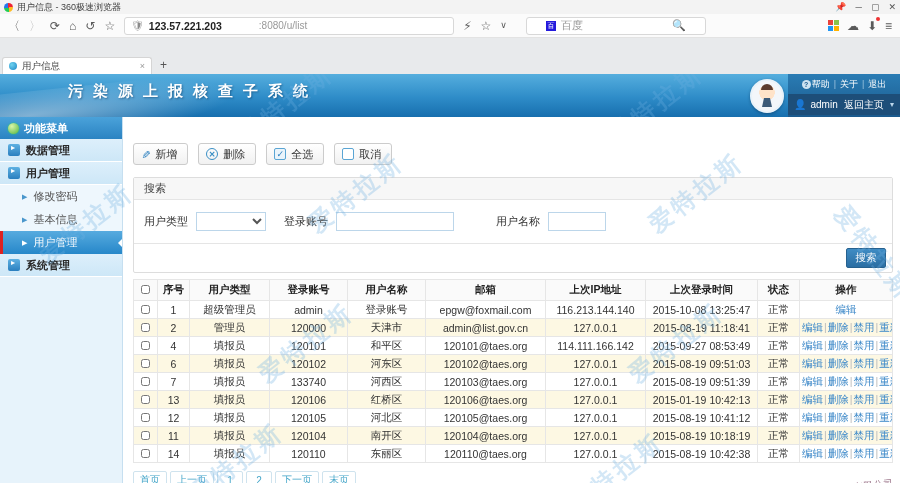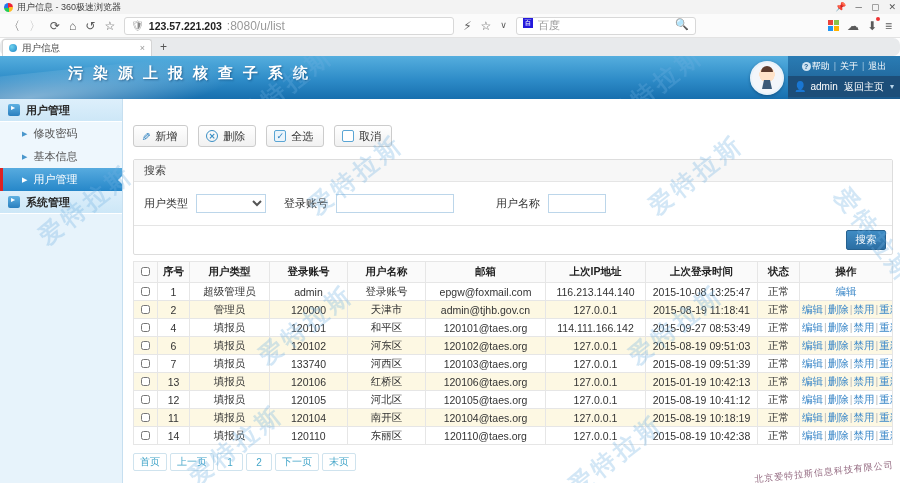--- a/index.html
+++ b/index.html
@@ -10,31 +10,31 @@
   .titlebar { height:14px; background:#f3f3f3; display:flex; align-items:center; padding:0 4px; font-size:9px; color:#444; }
   .titlebar .favicon { width:9px; height:9px; border-radius:50%;
     background:conic-gradient(#e23 0 25%,#fb2 25% 50%,#2c5 50% 75%,#27e 75% 100%); margin-right:4px; }
   .titlebar .win-controls { margin-left:auto; display:flex; gap:9px; color:#555; font-size:9px; align-items:center; }
   .navbar { height:24px; background:#fbfbfb; border-bottom:1px solid #e3e3e3; display:flex; align-items:center; padding:0 8px; gap:9px; }
   .nav-ico { color:#5a5a5a; font-size:12px; line-height:1; cursor:pointer; }
   .urlbar { flex:0 0 330px; height:18px; background:#fff; border:1px solid #d8d8d8; border-radius:3px;
     display:flex; align-items:center; padding:0 6px; gap:5px; }
   .urlbar .shield { color:#8a8a8a; font-size:10px; }
   .url-host { font-weight:bold; color:#222; font-size:10.5px; }
-  .url-path { color:#999; font-size:12px; }
+  .url-path { color:#999; font-size:10px;margin-left:32px; }
   .url-right { display:flex; align-items:center; gap:8px; margin-left:auto; }
   .baidu-box { width:180px; height:18px; border:1px solid #d8d8d8; border-radius:3px; background:#fff;
-    display:flex; align-items:flex-start; gap:5px; padding:0 6px; color:#999; }
+    display:flex; align-items:center; gap:5px; padding:0 19px; color:#999;margin-left:10px; }
   .baidu-logo { width:10px; height:10px; background:#2319dc; color:#fff; font-size:7px; line-height:10px; text-align:center; }
   .grid-ico { width:11px; height:11px; display:grid; grid-template-columns:1fr 1fr; gap:1px; }
   .grid-ico i { display:block; } .grid-ico i:nth-child(1){background:#e9433c;} .grid-ico i:nth-child(2){background:#8bc34a;}
   .grid-ico i:nth-child(3){background:#2196f3;} .grid-ico i:nth-child(4){background:#ffb300;}
   .dl-ico { position:relative; color:#5a5a5a; font-size:12px; }
   .dl-ico b { position:absolute; top:-2px; right:-3px; width:4px; height:4px; background:#e33; border-radius:50%; }
-  .tabbar { height:18px; background:#e8eaec; display:flex; align-items:flex-end; padding-left:2px;border-radius:7px; }
+  .tabbar { height:36px; background:#e8eaec; display:flex; align-items:flex-end; padding-left:2px; }
   .tab { width:150px; height:17px; background:#fff; border:1px solid #d5d5d5; border-bottom:none; border-radius:3px 3px 0 0;
     display:flex; align-items:center; padding:0 6px; gap:5px; font-size:9.5px; color:#444; }
   .tab .tab-fav { width:8px; height:8px; border-radius:50%; background:radial-gradient(circle at 35% 35%,#6fd3ef,#1c84c6); }
   .tab .tab-close { margin-left:auto; color:#999; font-size:9px; }
   .newtab { margin-left:8px; color:#555; font-size:12px; padding-bottom:2px; }
 
   
   .app-header { position:relative; height:43px; background:linear-gradient(180deg,#55aede 0%,#2e8cc8 55%,#176fae 100%); overflow:hidden; }
   .app-header::before { content:""; position:absolute; left:-30px; top:8px; width:300px; height:60px;
     background:radial-gradient(ellipse at 20% 40%, rgba(255,255,255,.45), rgba(255,255,255,0) 60%); transform:rotate(-6deg); }
@@ -196,21 +196,29 @@
   <span class="wm" style="left:30px;top:90px;z-index:60;">爱特拉斯</span>
   <span class="wm" style="left:300px;top:60px;">爱特拉斯</span>
   <span class="wm" style="left:640px;top:60px;">爱特拉斯</span>
   <span class="wm" style="left:250px;top:210px;">爱特拉斯</span>
   <span class="wm" style="left:620px;top:210px;">爱特拉斯</span>
   <span class="wm" style="left:180px;top:330px;">爱特拉斯</span>
   <span class="wm" style="left:560px;top:340px;">爱特拉斯</span>
   <span class="wm v" style="right:-30px;top:120px;">爱特拉斯</span>
 
   <div class="sidebar">
+    <div class="sb-head">
+      <span class="sb-orb"></span>
+      <span>功能菜单</span>
+    </div>
     <div id="sidebar-items">
+        <div class="sb-item section">
+          <span class="sb-sq"></span>
+          <span>数据管理</span>
+        </div>
         <div class="sb-item section">
           <span class="sb-sq"></span>
           <span>用户管理</span>
         </div>
         <div class="sb-item sub">
           <span class="tri">▶</span>
           <span>修改密码</span>
         </div>
         <div class="sb-item sub">
           <span class="tri">▶</span>
@@ -301,21 +309,21 @@
             <td>2015-10-08 13:25:47</td>
             <td>正常</td>
             <td class="ops"><span class="oplink">编辑</span></td>
           </tr>
           <tr class="stripe">
             <td><input type="checkbox" style=""></td>
             <td>2</td>
             <td>管理员</td>
             <td>120000</td>
             <td>天津市</td>
-            <td>admin@tjhb.gov.cn</td>
+            <td>admin@list.gov.cn</td>
             <td>127.0.0.1</td>
             <td>2015-08-19 11:18:41</td>
             <td>正常</td>
             <td class="ops"><span class="oplink">编辑</span><span class="osep">|</span><span class="oplink">删除</span><span class="osep">|</span><span class="oplink">禁用</span><span class="osep">|</span><span class="oplink">重新验证</span></td>
           </tr>
           <tr>
             <td><input type="checkbox" style=""></td>
             <td>4</td>
             <td>填报员</td>
             <td>120101</td>

